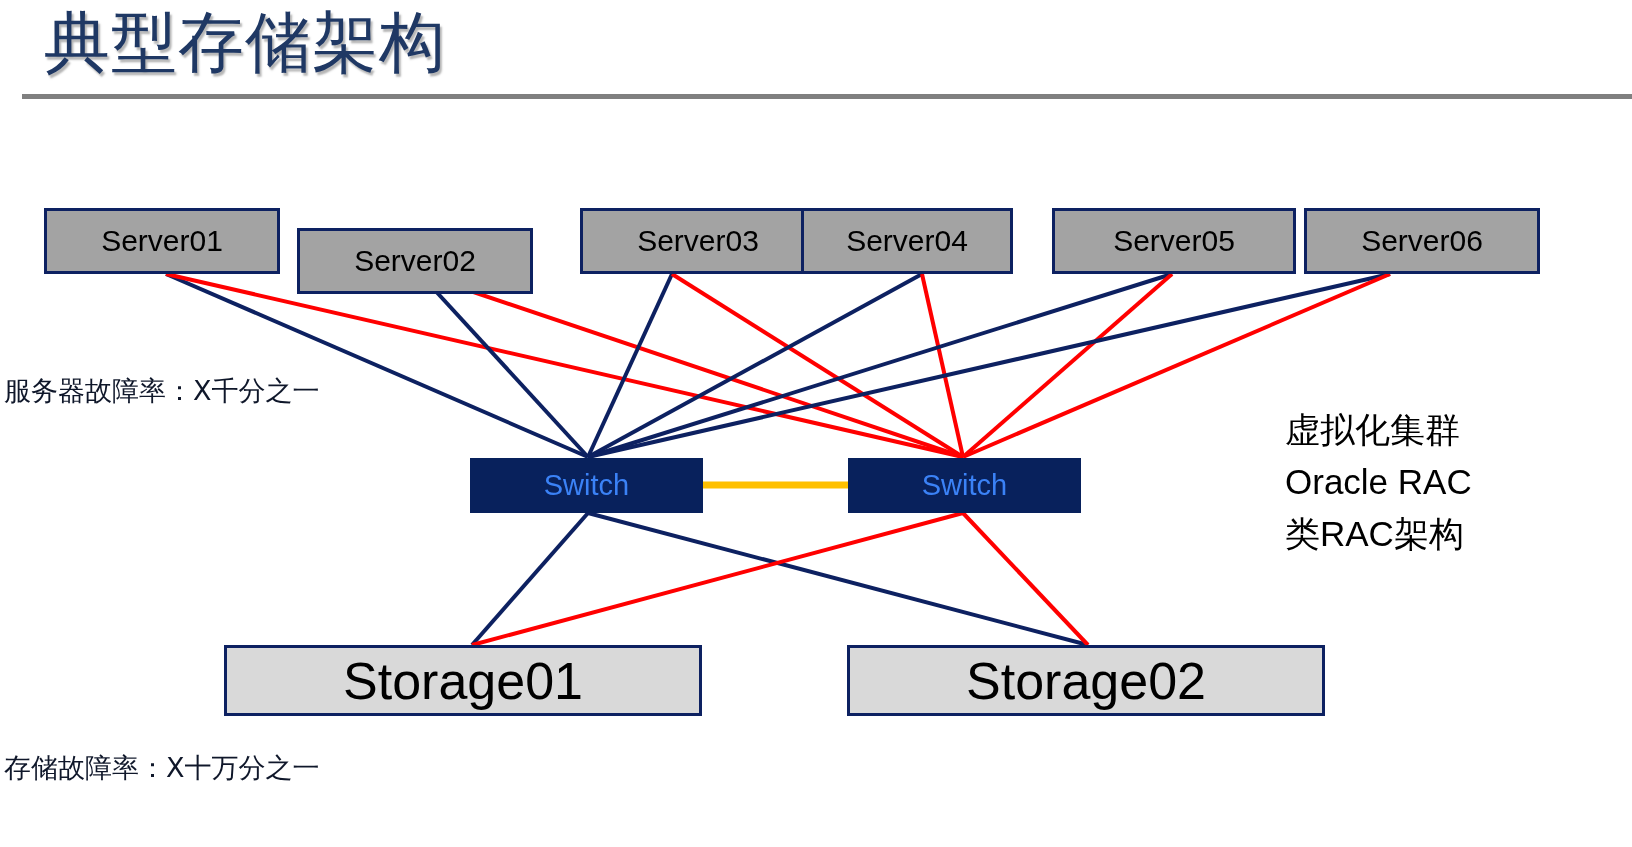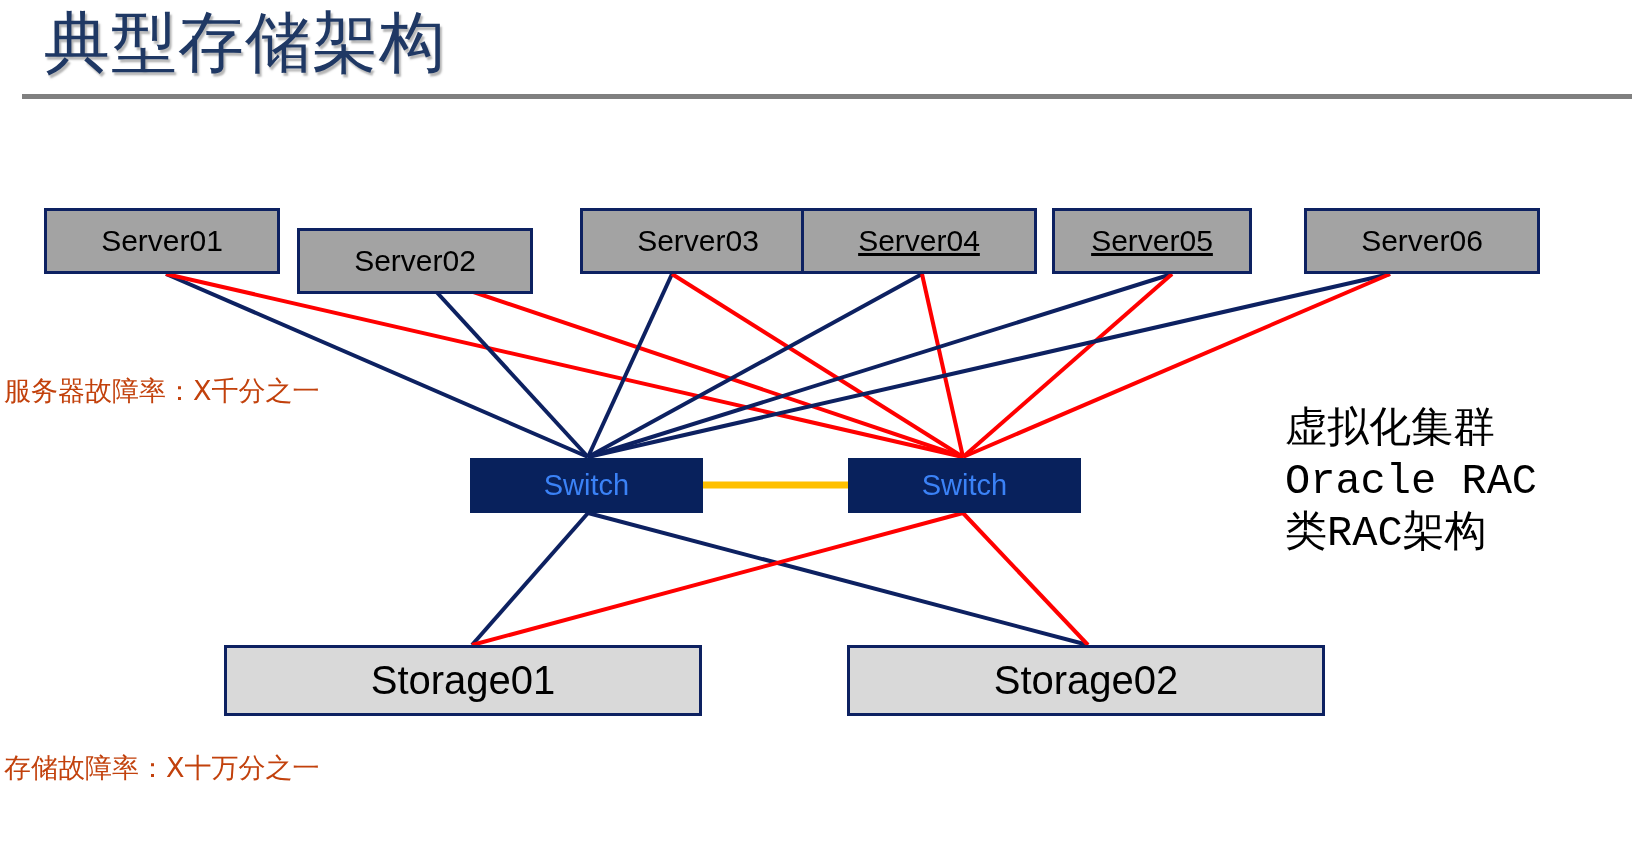--- a/index.html
+++ b/index.html
@@ -57,44 +57,44 @@
   .server {
     background: #a3a3a3;
     border: 3px solid #0d2161;
     color: #000000;
     font-size: 30px;
   }
   .storage {
     background: #d9d9d9;
     border: 3px solid #0d2161;
     color: #000000;
-    font-size: 40px;
+    font-size: 52px;
   }
   .switch {
     background: #08215c;
     border: none;
     color: #3b82f6;
     font-size: 29px;
   }
   
   .note {
     position: absolute;
-    color: #c2410c;
+    color: #0f172a;
     font-size: 27px;
     font-family: "DejaVu Sans", "Liberation Sans", sans-serif;
     white-space: nowrap;
   }
   #cluster-note {
     position: absolute;
     left: 1285px;
     top: 404px;
     color: #000000;
-    font-size: 42px;
+    font-size: 35px;
     line-height: 52px;
-    font-family: Liberation Mono, monospace;
+    font-family: Liberation Sans, sans-serif;
     white-space: nowrap;
   }
   #cluster-note div { display: block; }
 </style>
 </head>
 <body>
 
 <div id="page">
 
   <div id="title">典型存储架构</div>
@@ -126,24 +126,24 @@
 
   <div class="node server" style="left: 44px; top: 208px; width: 236px; height: 66px;">
       <span>Server01</span>
     </div>
   <div class="node server" style="left: 297px; top: 208px; width: 236px; height: 66px; margin-top: 20px;">
       <span>Server02</span>
     </div>
   <div class="node server" style="left: 549px; top: 208px; width: 236px; height: 66px; margin-left: 31px;">
       <span>Server03</span>
     </div>
-  <div class="node server" style="left: 801px; top: 208px; width: 236px; height: 66px; text-decoration: underline;">
+  <div class="node server" style="left: 801px; top: 208px; width: 212px; height: 66px;">
       <span>Server04</span>
     </div>
-  <div class="node server" style="left: 1052px; top: 208px; width: 200px; height: 66px; text-decoration: underline;">
+  <div class="node server" style="left: 1052px; top: 208px; width: 244px; height: 66px;">
       <span>Server05</span>
     </div>
   <div class="node server" style="left: 1304px; top: 208px; width: 236px; height: 66px; align-items: center;">
       <span>Server06</span>
     </div>
 
   <div class="node switch" style="left: 470px; top: 458px; width: 233px; height: 55px;">
       <span>Switch</span>
     </div>
   <div class="node switch" style="left: 848px; top: 458px; width: 233px; height: 55px;">

